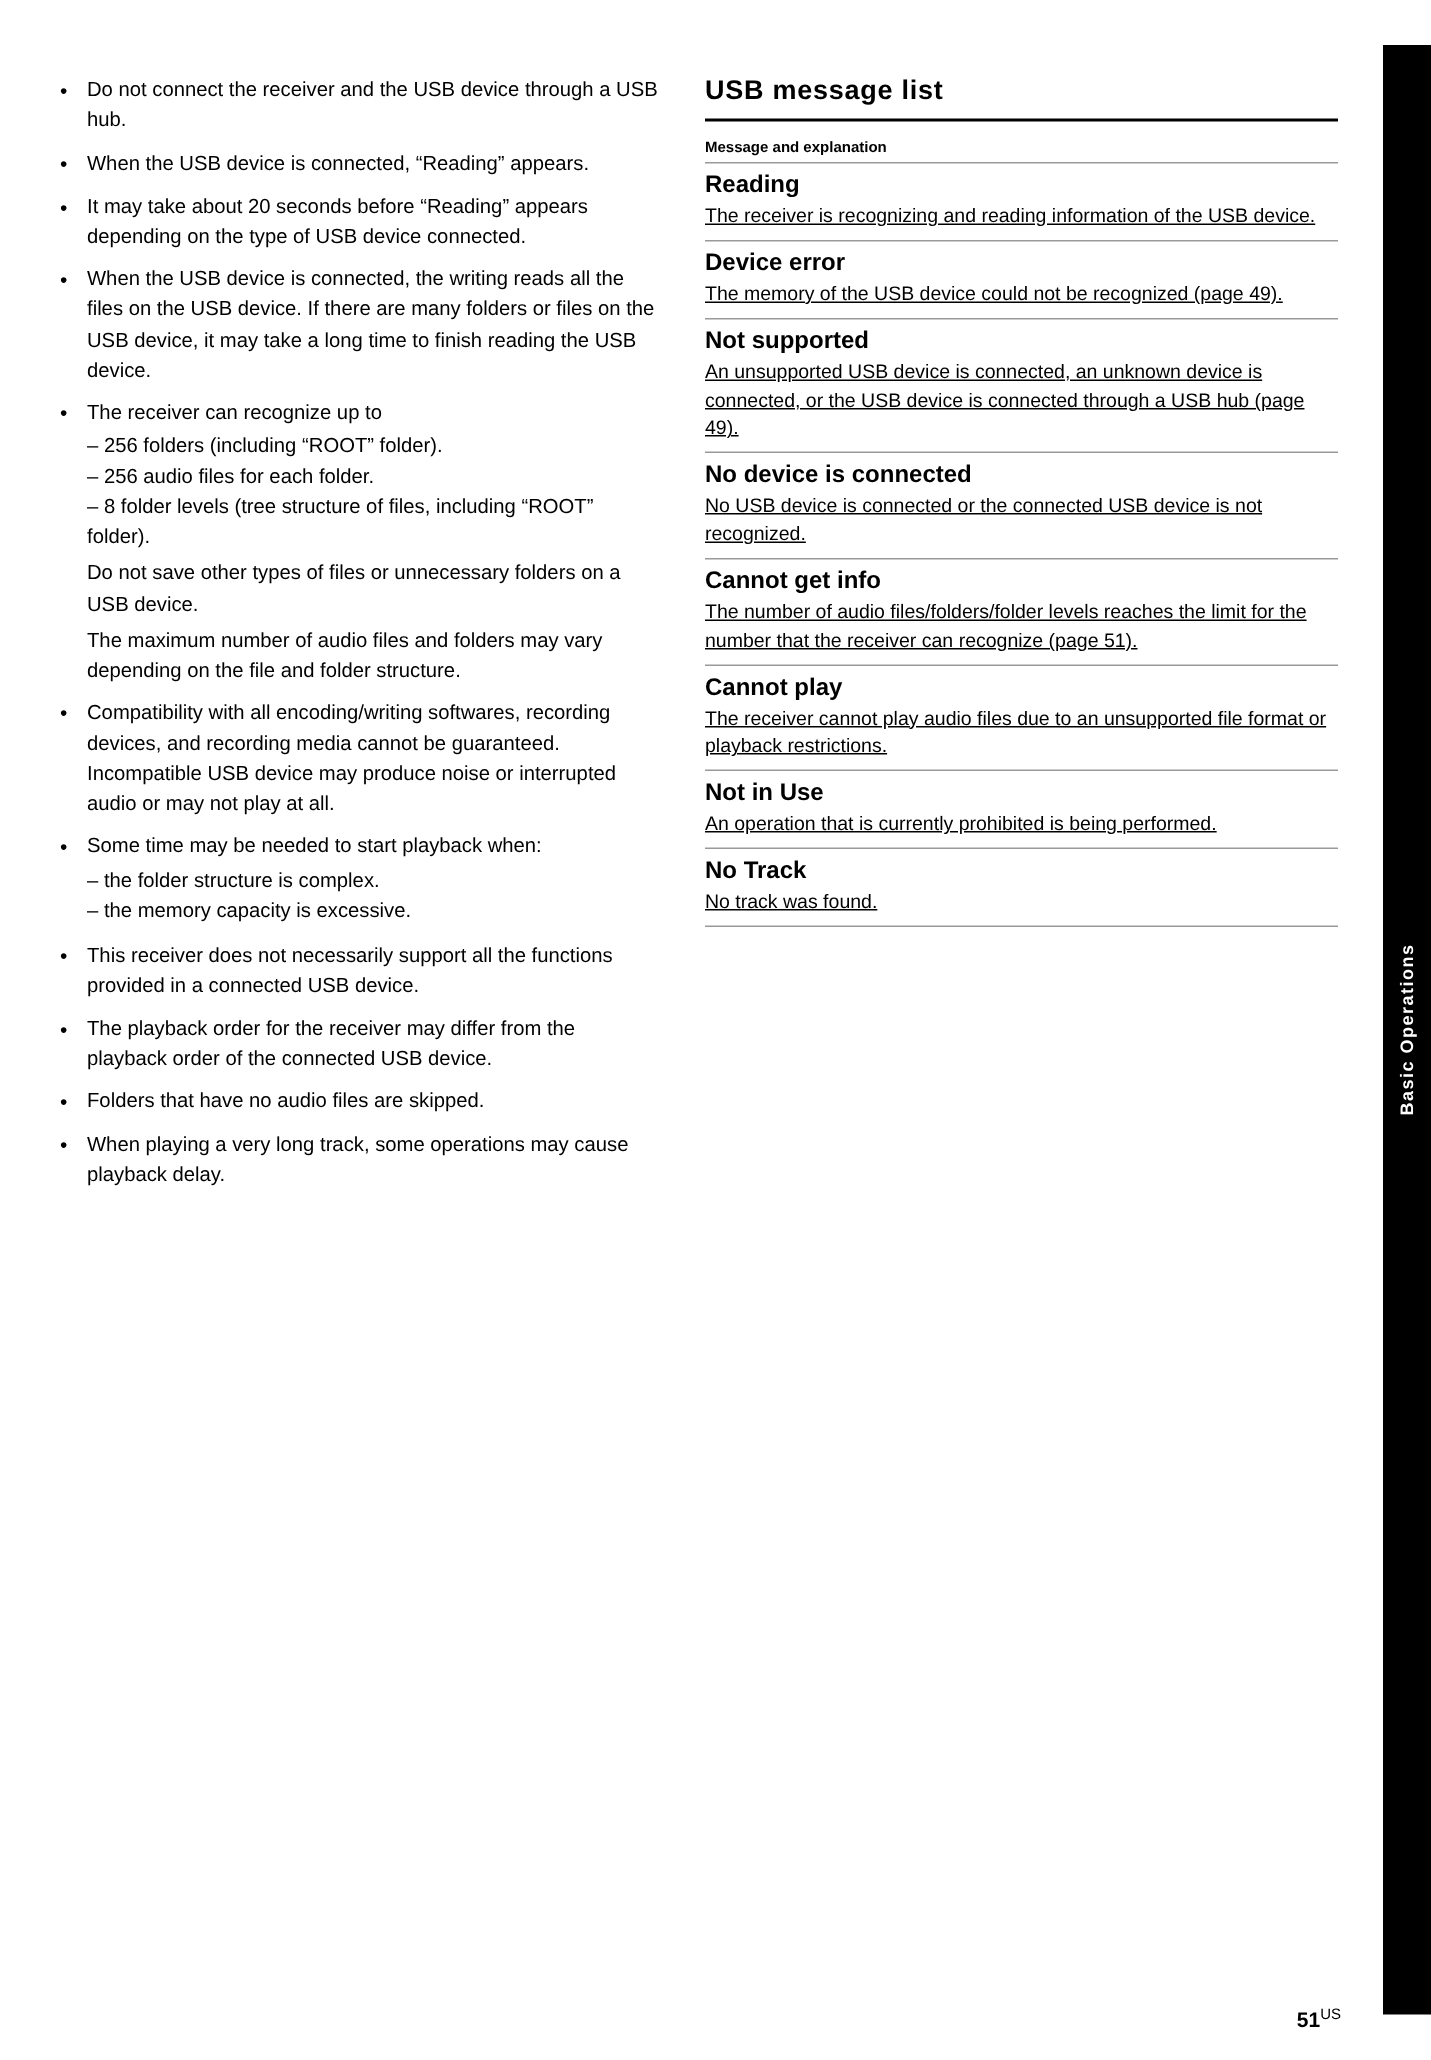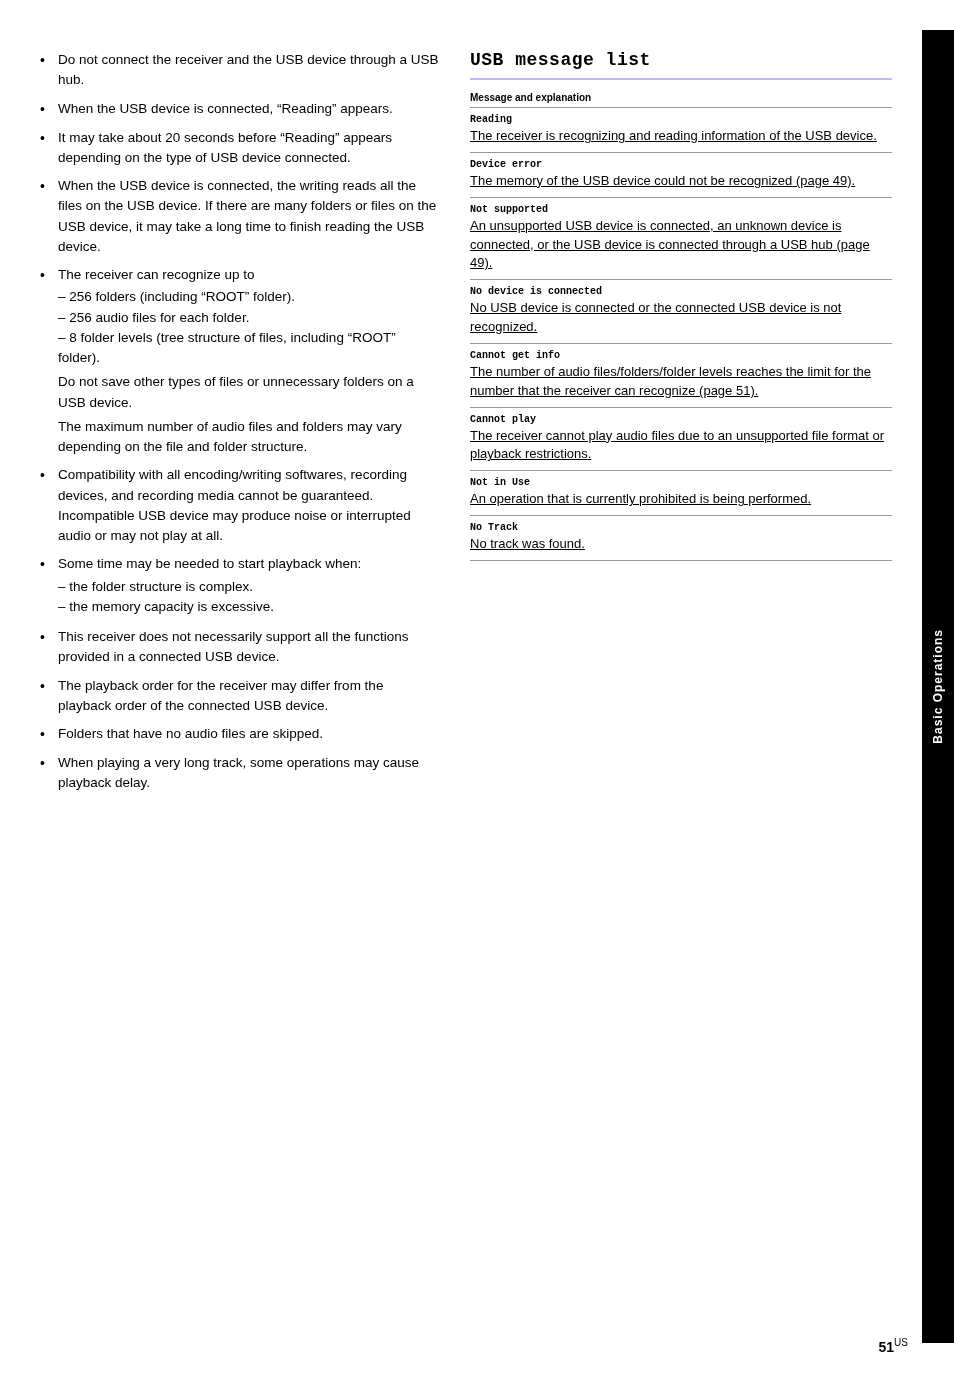--- a/index.html
+++ b/index.html
@@ -106,59 +106,57 @@
 
     
     .section-title {
       font-size: 18px;
       font-weight: bold;
       margin-bottom: 8px;
       letter-spacing: 0.5px;
     }
 
     .section-title-underline {
-      border-bottom: 2px solid #c4b5fd;
+      border-bottom: 2px solid #000000;
       margin-bottom: 8px;
-      font-family: Liberation Mono, monospace;
     }
 
     .msg-table {
       width: 100%;
     }
 
     .msg-header {
       font-weight: bold;
       font-size: 10px;
       padding: 4px 0 4px 0;
       border-bottom: 1px solid #999;
     }
 
     .msg-entry {
       border-bottom: 1px solid #999;
       padding: 6px 0;
     }
 
     .msg-entry-title {
       font-weight: bold;
-      font-size: 10px;
+      font-size: 16px;
       margin-bottom: 2px;
-      font-family: Liberation Mono, monospace;
     }
 
     .msg-entry-desc {
       font-size: 13px;
       line-height: 1.45;
       text-decoration: underline;
     }
 
     
     .page-number {
       position: absolute;
       bottom: 18px;
-      right: 46px;
+      right: 60px;
       font-size: 14px;
       font-weight: bold;
     }
 
     .page-number sup {
       font-size: 10px;
       font-weight: normal;
     }
   </style>
 </head>

